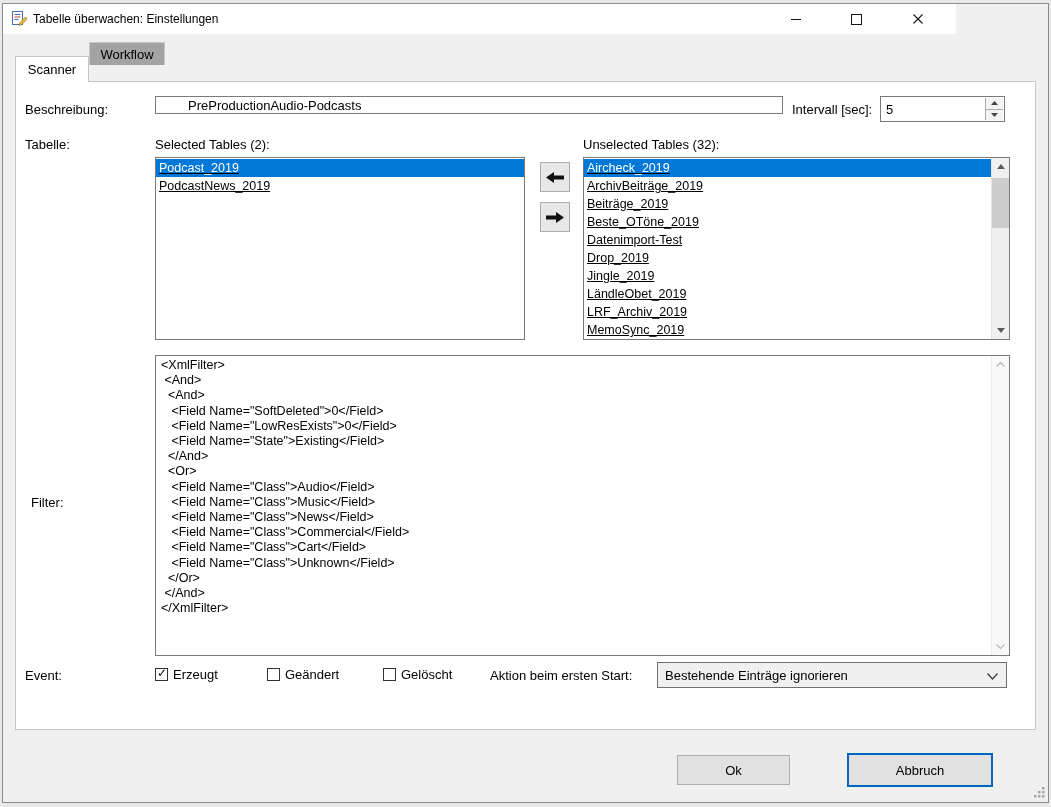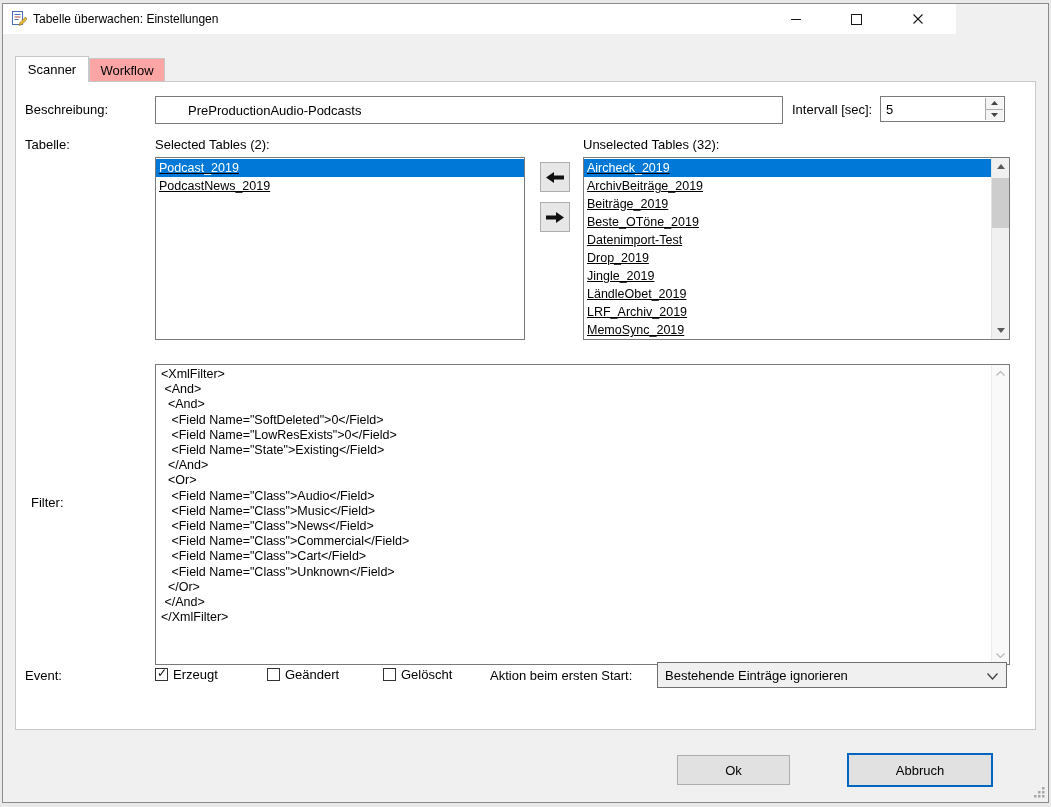--- a/index.html
+++ b/index.html
@@ -12,21 +12,21 @@
   .titlebar{left:3px;top:4px;width:953px;height:30px;background:#ffffff;display:flex;align-items:center;}
   .title-text{font-size:12px;color:#000;margin-left:6px;}
   .cap-btns{position:absolute;right:8px;top:0;height:30px;display:flex;}
   .cap-btn{width:61px;height:30px;display:flex;align-items:center;justify-content:center;}
   .glyph-min{width:10px;height:1px;background:#161616;}
   .glyph-max{width:9px;height:9px;border:1px solid #161616;}
 
   
   .tab{box-sizing:border-box;font-size:13px;color:#000;display:flex;align-items:center;justify-content:center;}
   .tab-active{left:15px;top:56px;width:74px;height:26px;background:#fff;border:1px solid #c8c8c8;border-bottom:none;z-index:3;}
-  .tab-inactive{left:89px;top:58px;width:76px;height:23px;background:#fca5a5;border:1px solid #c8c8c8;border-bottom:none;z-index:1;}
+  .tab-inactive{left:89px;top:42px;width:76px;height:23px;background:#a3a3a3;border:1px solid #c8c8c8;border-bottom:none;z-index:1;}
   .tabpage{left:15px;top:81px;width:1021px;height:649px;background:#fff;border:1px solid #c8c8c8;box-sizing:border-box;z-index:2;}
 
   .lbl{font-size:13px;color:#000;white-space:nowrap;z-index:4;}
   .textbox{box-sizing:border-box;background:#fff;border:1px solid #7a7a7a;font-size:13px;color:#000;display:flex;align-items:center;padding-left:5px;z-index:4;}
 
   
   .spin{left:880px;top:96px;width:125px;height:26px;}
   .spin-btns{position:absolute;right:1px;top:1px;bottom:1px;width:17px;border-left:1px solid #ababab;display:flex;flex-direction:column;}
   .spin-b{flex:1;background:#f4f4f4;display:flex;align-items:center;justify-content:center;}
   .spin-b:first-child{border-bottom:1px solid #ababab;}
@@ -39,21 +39,21 @@
   .sb{position:absolute;top:0;right:0;bottom:0;width:17px;background:#f0f0f0;border-left:1px solid #e3e3e3;}
   .sb-up,.sb-dn{position:absolute;left:0;width:17px;height:17px;display:flex;align-items:center;justify-content:center;}
   .sb-up{top:0;} .sb-dn{bottom:0;}
   .sb-thumb{position:absolute;left:0;width:17px;background:#cdcdcd;}
   .sb-light{background:#f9f9f9;border-left:1px solid #ececec;}
 
   
   .movebtn{width:30px;height:30px;background:#e7e7e7;border:1px solid #adadad;box-sizing:border-box;display:flex;align-items:center;justify-content:center;z-index:4;}
 
   
-  .filterbox{left:155px;top:364px;width:855px;height:301px;}
+  .filterbox{left:155px;top:355px;width:855px;height:301px;}
   .filter-pre{position:absolute;left:5px;top:2px;right:20px;bottom:2px;margin:0;font-family:"Liberation Sans",sans-serif;font-size:12.5px;line-height:15.2px;color:#000;white-space:pre;overflow:hidden;}
 
   
   .cb-row{left:155px;top:663px;height:22px;display:flex;align-items:center;z-index:4;}
   .cb{display:flex;align-items:center;}
   .cb:nth-child(1){width:112px;} .cb:nth-child(2){width:116px;} .cb:nth-child(3){width:110px;}
   .cb .box{width:13px;height:13px;box-sizing:border-box;border:1px solid #333;background:#fff;margin-right:5px;position:relative;}
   .cb.on .box::after{content:"✓";position:absolute;left:1px;top:-3px;font-size:12px;color:#111;}
   .cb-label{font-size:13px;color:#000;}
 
@@ -98,21 +98,21 @@
         </svg>
       </div>
     </div>
   </div>
 
   <div class="abs tab tab-active">Scanner</div>
   <div class="abs tab tab-inactive">Workflow</div>
   <div class="abs tabpage"></div>
 
   <div class="abs lbl" style="left:25px;top:102px;">Beschreibung:</div>
-  <div class="abs textbox" style="left:155px;top:96px;width:628px;height:28px;padding-left:32px;">
+  <div class="abs textbox" style="left:155px;top:96px;width:628px;height:18px;padding-left:32px;">
     <span>PreProductionAudio-Podcasts</span>
   </div>
   <div class="abs lbl" style="left:792px;top:102px;">Intervall [sec]:</div>
   <div class="abs textbox spin">
     <span>5</span>
     <div class="spin-btns">
       <div class="spin-b">
         <svg width="7" height="4" viewBox="0 0 7 4">
             <path d="M0 4 L3.5 0 L7 4 Z" fill="#444"></path>
           </svg>

